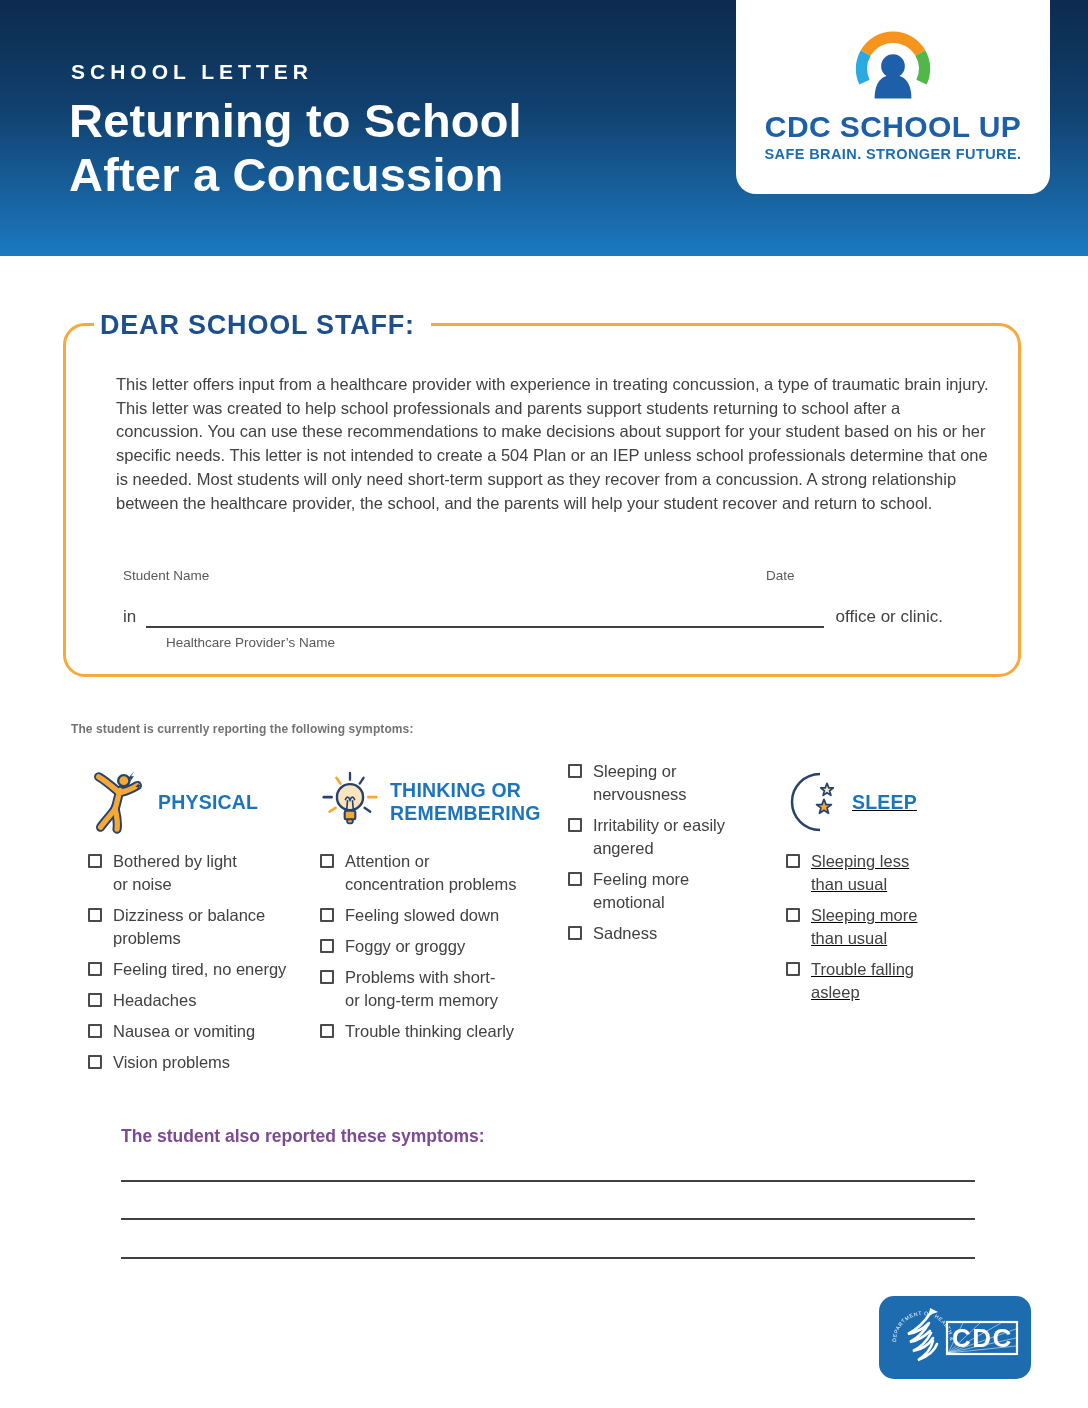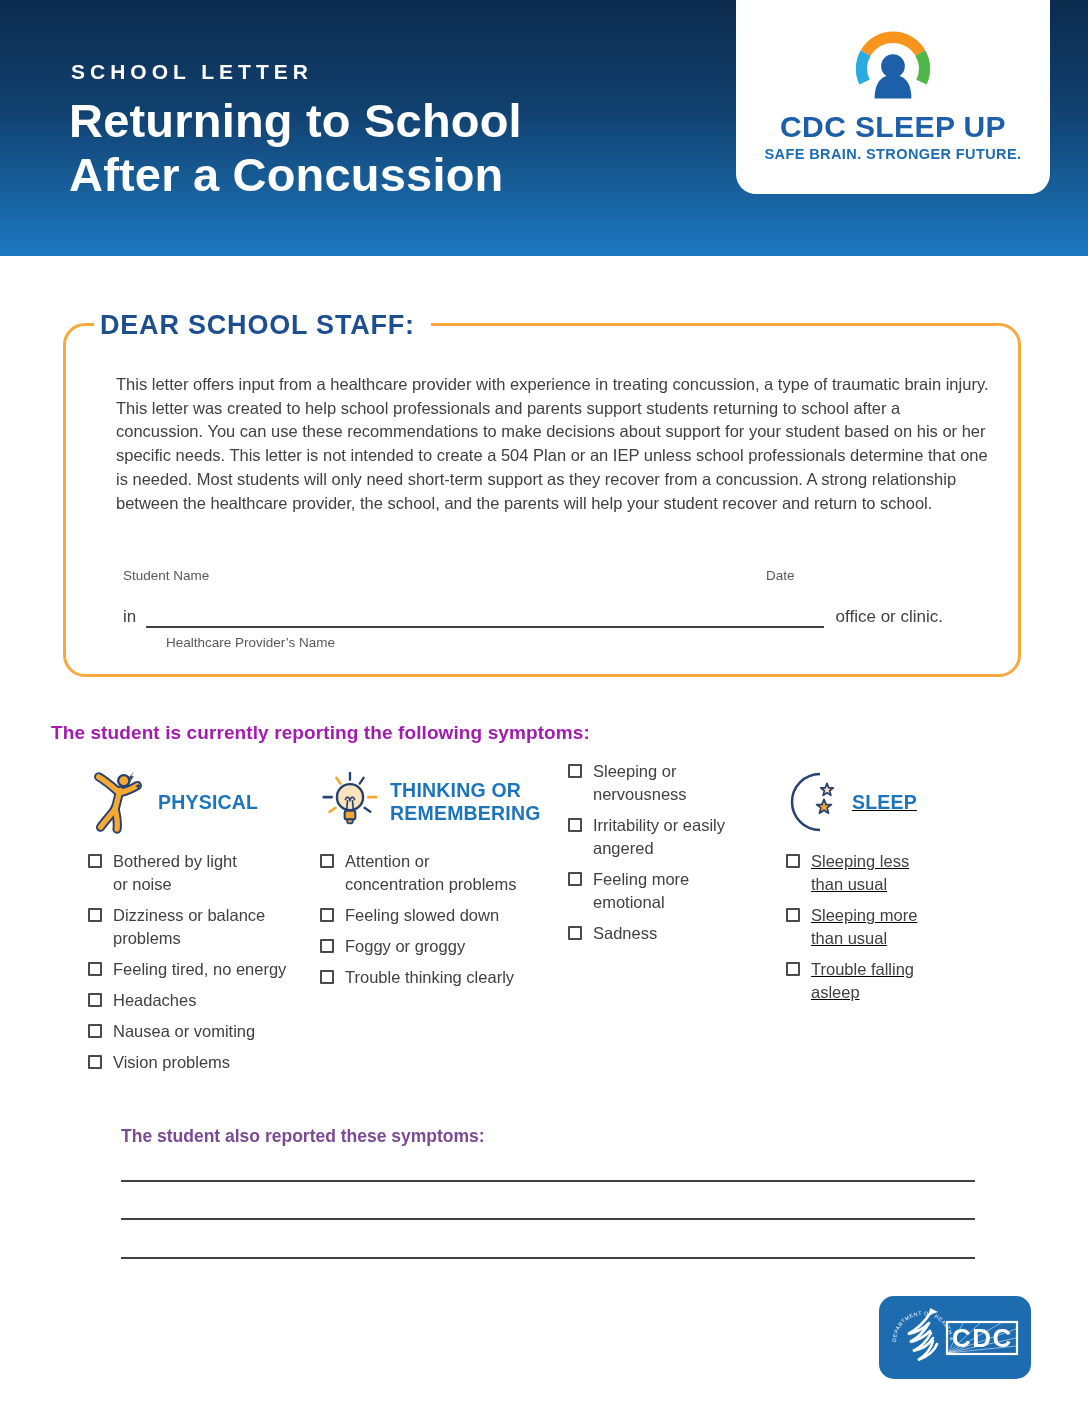--- a/index.html
+++ b/index.html
@@ -66,22 +66,22 @@
   .office-text { margin-left:12px; }
   .field-label {
     position:absolute; color:#58595B; font-size:13.5px; 
   }
   .label-student { left:57px; top:242px; width:424px; }
   .label-date    { left:700px; top:242px; width:170px; }
   .label-provider{ left:100px; top:309px; width:660px; }
 
   
   .symptoms-heading {
-    position:absolute; left:51px; top:722px;
-    color:#a21caf; font-size:19px; font-weight:bold; letter-spacing:0.1px;
+    position:absolute; left:71px; top:722px;
+    color:#737373; font-size:12px; font-weight:bold; letter-spacing:0.1px;
   }
   #symptom-columns { position:absolute; left:0; top:760px; width:1088px; height:350px; }
   .symptom-col { position:absolute; top:0; }
   .symptom-col.col-0 { left:88px;  width:235px; }
   .symptom-col.col-1 { left:320px; width:245px; }
   .symptom-col.col-2 { left:568px; width:225px; }
   .symptom-col.col-3 { left:786px; width:200px;text-decoration:underline; }
   .cat-header { display:flex; align-items:center; height:84px; margin-bottom:6px; }
   .cat-icon { flex:none; margin-right:10px; }
   .cat-label {
@@ -124,21 +124,21 @@
       <div>After a Concussion</div>
     </div>
     <div class="logo-box">
       <svg class="ring-icon" viewBox="0 0 100 96">
         <path d="M17.4,65.2 A36,36 0 0 1 18.8,32" fill="none" stroke="#29ABE2" stroke-width="13"></path>
         <path d="M18.8,32 A36,36 0 0 1 81.2,32" fill="none" stroke="#F7941E" stroke-width="13"></path>
         <path d="M81.2,32 A36,36 0 0 1 82.6,65.2" fill="none" stroke="#50B848" stroke-width="13"></path>
         <circle cx="50" cy="47" r="13.5" fill="#1D5FA8"></circle>
         <path d="M29,84 C29,64 38,57 50,57 C62,57 71,64 71,84 Z" fill="#1D5FA8"></path>
       </svg>
-      <div class="logo-name">CDC SLEEP UP</div>
+      <div class="logo-name">CDC SCHOOL UP</div>
       <div class="logo-tagline">SAFE BRAIN. STRONGER FUTURE.</div>
     </div>
   </div>
 
   <div class="letter-box">
     <div class="letter-heading">DEAR SCHOOL STAFF:</div>
     <div class="letter-body">This letter offers input from a healthcare provider with experience in treating concussion, a type of traumatic brain injury. This letter was created to help school professionals and parents support students returning to school after a concussion. You can use these recommendations to make decisions about support for your student based on his or her specific needs. This letter is not intended to create a 504 Plan or an IEP unless school professionals determine that one is needed. Most students will only need short-term support as they recover from a concussion. A strong relationship between the healthcare provider, the school, and the parents will help your student recover and return to school.</div>
 
     <div class="field-label label-student">Student Name</div>
     <div class="field-label label-date">Date</div>
@@ -228,20 +228,25 @@
           <span class="symptom-label">Attention or
 concentration problems</span>
         </div>
         <div class="symptom-item">
           <span class="checkbox"></span>
           <span class="symptom-label">Feeling slowed down</span>
         </div>
         <div class="symptom-item">
           <span class="checkbox"></span>
           <span class="symptom-label">Foggy or groggy</span>
+        </div>
+        <div class="symptom-item">
+          <span class="checkbox"></span>
+          <span class="symptom-label">Problems with short-
+or long-term memory</span>
         </div>
         <div class="symptom-item">
           <span class="checkbox"></span>
           <span class="symptom-label">Trouble thinking clearly</span>
         </div>
       </div>
       <div class="symptom-col col-2">
         <div class="symptom-item">
           <span class="checkbox"></span>
           <span class="symptom-label">Sleeping or

